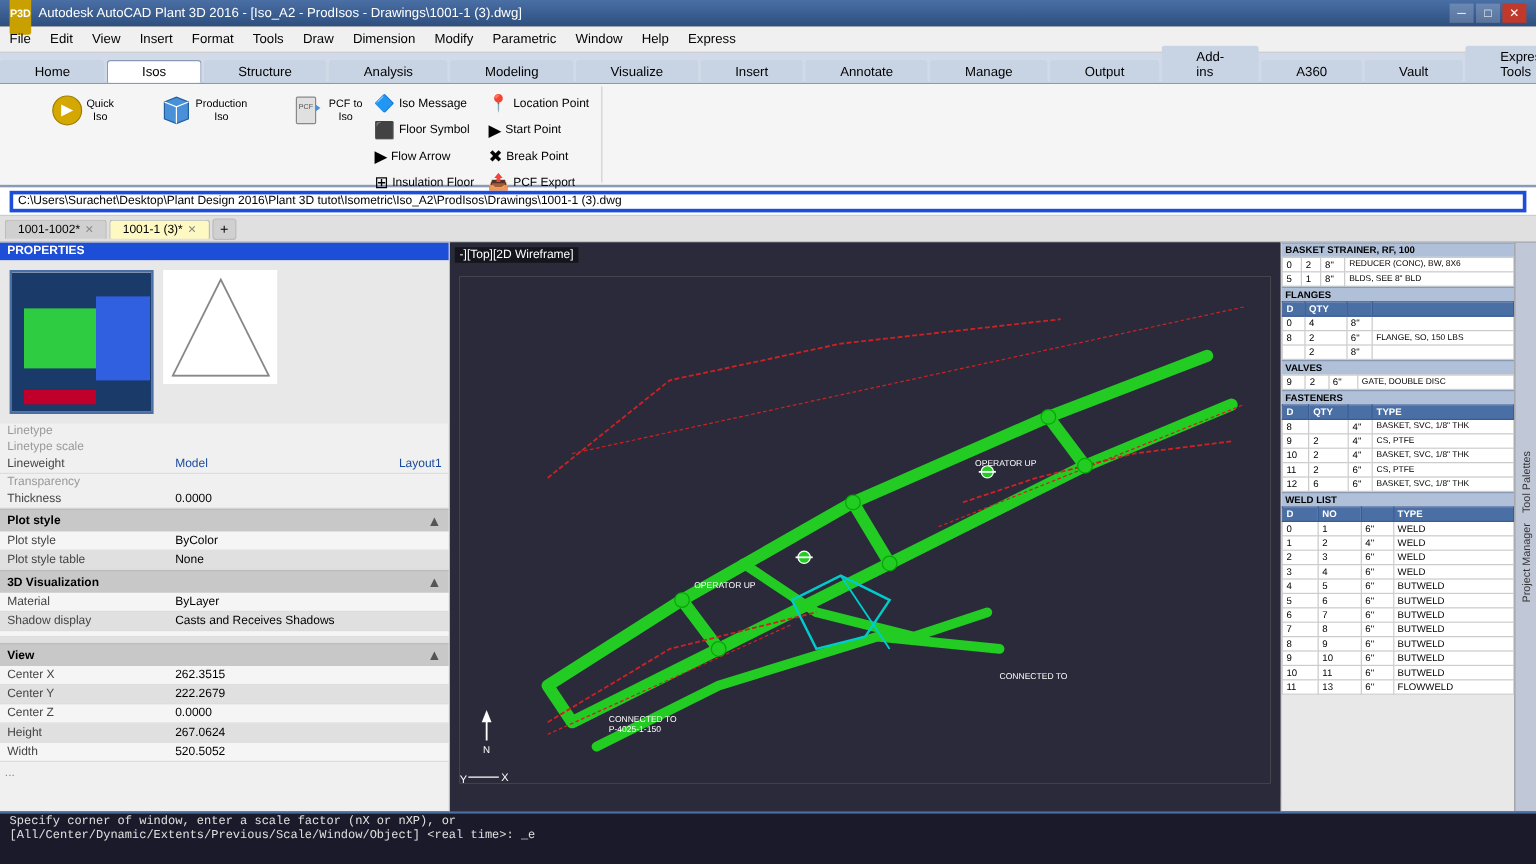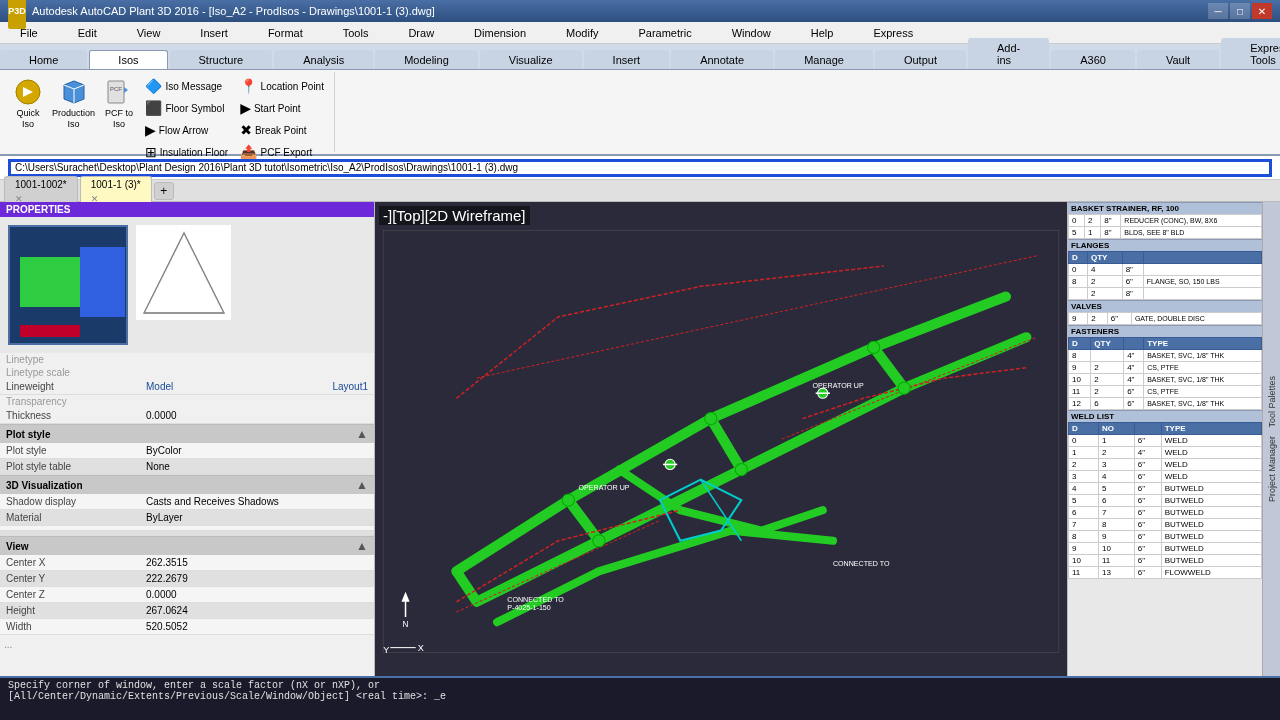--- a/index.html
+++ b/index.html
@@ -37,21 +37,21 @@
 
     
     #menubar {
       height: 22px;
       background: #f0f0f0;
       display: flex;
       align-items: center;
       border-bottom: 1px solid #ccc;
     }
     #menubar .menu-item {
-      padding: 2px 20px;
+      padding: 2px 8px;
       cursor: pointer;
       font-size: 11px;
       height: 100%;
       display: flex; align-items: center;
     }
 
     
     #ribbon-tabs {
       height: 26px;
       background: #d0dae8;
@@ -99,27 +99,27 @@
       gap: 4px;
       flex: 1;
     }
     .ribbon-group-label {
       font-size: 9px;
       color: #555;
       margin-top: 2px;
     }
     .ribbon-btn {
       display: flex;
-      flex-direction: column;
       align-items: center;
       justify-content: flex-start;
       cursor: pointer;
       padding: 2px;
       border-radius: 3px;
       min-width: 36px;
+      margin-left: 28px;
     }
     .ribbon-btn .btn-icon {
       width: 32px; height: 32px;
       display: flex; align-items: center; justify-content: center;
       font-size: 20px;
     }
     .ribbon-btn .btn-label {
       font-size: 9px;
       text-align: center;
       line-height: 1.2;
@@ -167,21 +167,21 @@
     }
     .doc-tab {
       padding: 2px 10px;
       background: #d0d0d0;
       border: 1px solid #bbb;
       border-bottom: none;
       cursor: pointer;
       font-size: 10px;
       border-radius: 3px 3px 0 0;
       max-width: 150px;
-      display: flex; align-items: flex-start; gap: 4px; flex-direction: column;
+      display: flex; align-items: center; gap: 4px;
     }
     .doc-tab.active { background: #fef9c3; }
     .doc-tab .tab-close { font-size: 9px; color: #888; cursor: pointer; }
     .doc-tab-add {
       width: 20px; height: 18px;
       background: #d0d0d0;
       border: 1px solid #bbb;
       cursor: pointer;
       display: flex; align-items: center; justify-content: center;
       border-radius: 3px;
@@ -197,21 +197,21 @@
     
     #left-panel {
       width: 375px;
       background: #f0f0f0;
       border-right: 1px solid #bbb;
       overflow-y: auto;
       height: 100%;
       font-size: 11px;
     }
     .prop-palette-title {
-      background: #6d28d9;
+      background: #1d4ed8;
       color: white;
       padding: 2px 6px;
       font-weight: bold;
       font-size: 10px;
     }
     .prop-thumbnail-area {
       display: flex;
       gap: 8px;
       padding: 8px;
       background: #e8e8e8;
@@ -253,21 +253,21 @@
     
     #main-canvas {
       flex: 1;
       background: #2a2a3a;
       position: relative;
       overflow: hidden;
     }
     #viewport-label {
       position: absolute;
       top: 4px; left: 4px;
-      color: white; font-size: 15px;
+      color: white; font-size: 10px;
       background: rgba(0,0,0,0.5);
       padding: 1px 4px;
       z-index: 10;
     }
 
     
     #cad-drawing {
       width: 100%; height: 100%;
     }
 
@@ -568,26 +568,26 @@
         <span class="prop-value">None</span>
       </div>
     </div>
 
     <div class="prop-section">
       <div class="prop-section-header">
         <span>3D Visualization</span>
         <span class="collapse-btn">▲</span>
       </div>
       <div class="prop-row">
+        <span class="prop-label">Material</span>
+        <span class="prop-value">ByLayer</span>
+      </div>
+      <div class="prop-row">
         <span class="prop-label">Shadow display</span>
         <span class="prop-value">Casts and Receives Shadows</span>
-      </div>
-      <div class="prop-row">
-        <span class="prop-label">Material</span>
-        <span class="prop-value">ByLayer</span>
       </div>
       <div class="prop-row">
         <span class="prop-label"></span>
         <span class="prop-value"></span>
       </div>
       <div class="prop-row">
         <span class="prop-label"></span>
         <span class="prop-value"></span>
       </div>
     </div>

